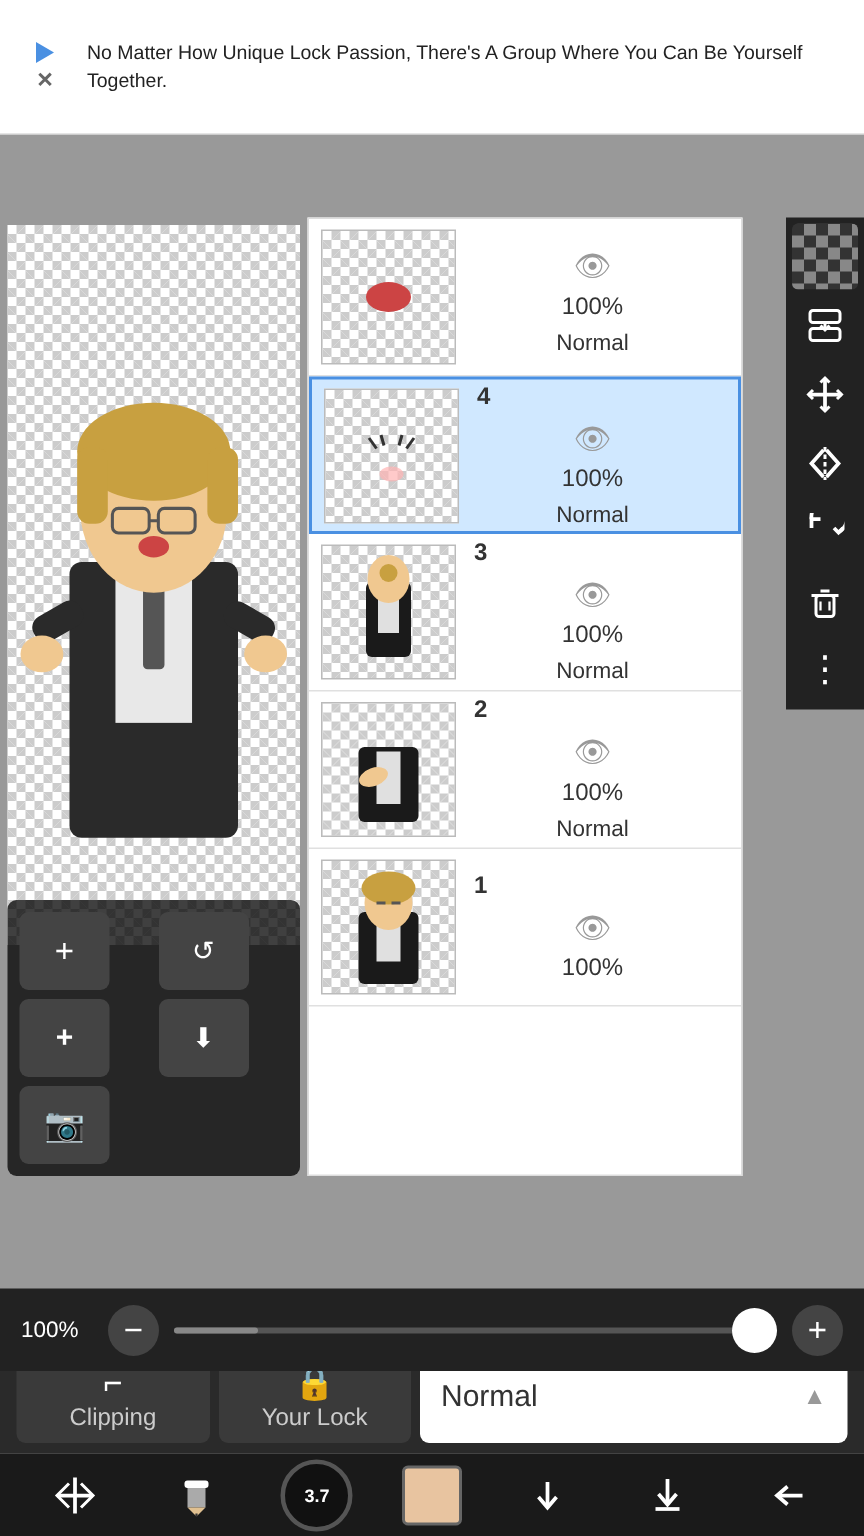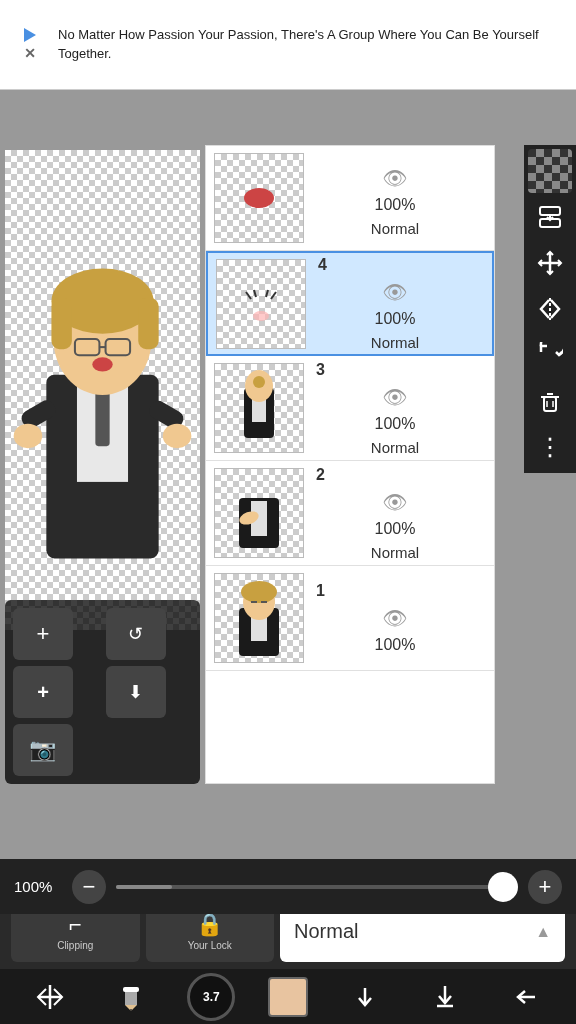--- a/index.html
+++ b/index.html
@@ -247,21 +247,21 @@
       border-radius: 6px;
       margin: 0 3px;
       cursor: pointer;
       color: white;
     }
     .blend-btn-icon {
       font-size: 22px;
       margin-bottom: 2px;
     }
     .blend-btn-label {
-      font-size: 10px;
+      font-size: 16px;
       color: #ccc;
     }
     .blend-mode-display {
       flex: 2;
       height: 60px;
       background: white;
       border-radius: 6px;
       margin: 0 3px;
       display: flex;
       align-items: center;
@@ -341,21 +341,21 @@
     .layer-panel::-webkit-scrollbar-thumb { background: #ccc; border-radius: 3px; }
   </style>
 </head>
 <body>
 
 <div class="ad-banner">
   <div class="ad-icon">
     <div class="ad-icon-play"></div>
     <div class="ad-icon-x">✕</div>
   </div>
-  <div class="ad-text">No Matter How Passion Your Passion, There's A Group Where You Can Be Yourself Together.</div>
+  <div class="ad-text">No Matter How Unique Lock Passion, There's A Group Where You Can Be Yourself Together.</div>
 </div>
 
 <div class="canvas-area">
 
   <div class="canvas-preview checker-bg">
 
     <svg viewBox="0 0 190 470" style="position:absolute;inset:0;width:100%;height:100%;">
 
       <rect x="40" y="220" width="110" height="180" rx="8" fill="#2a2a2a"></rect>
 

